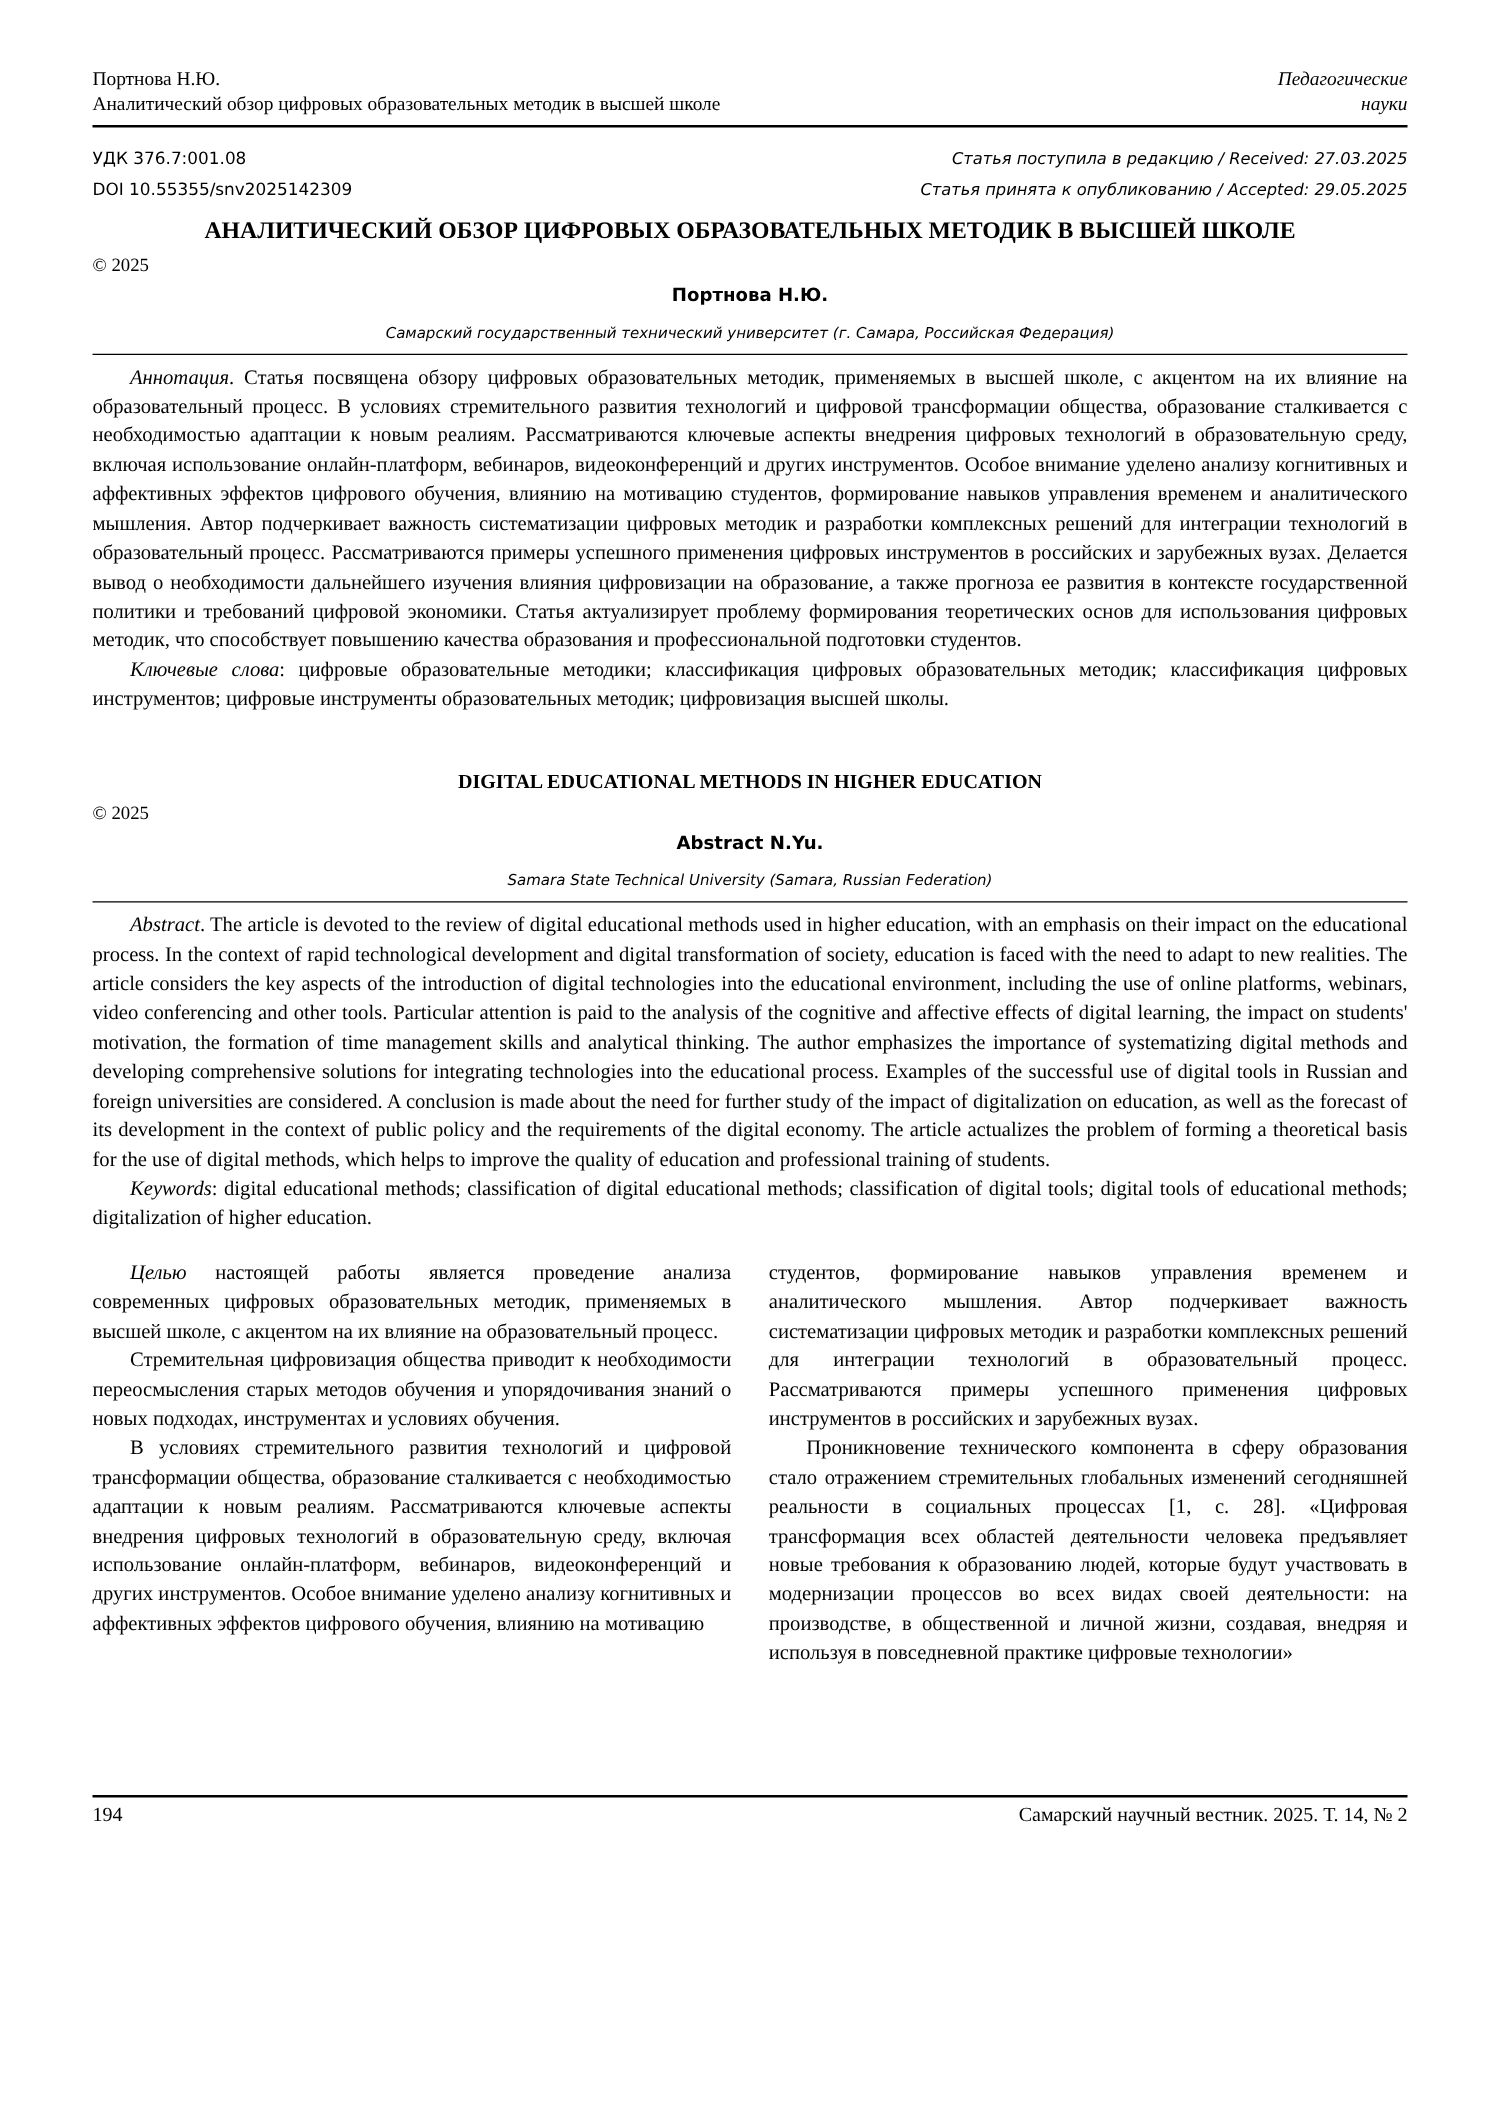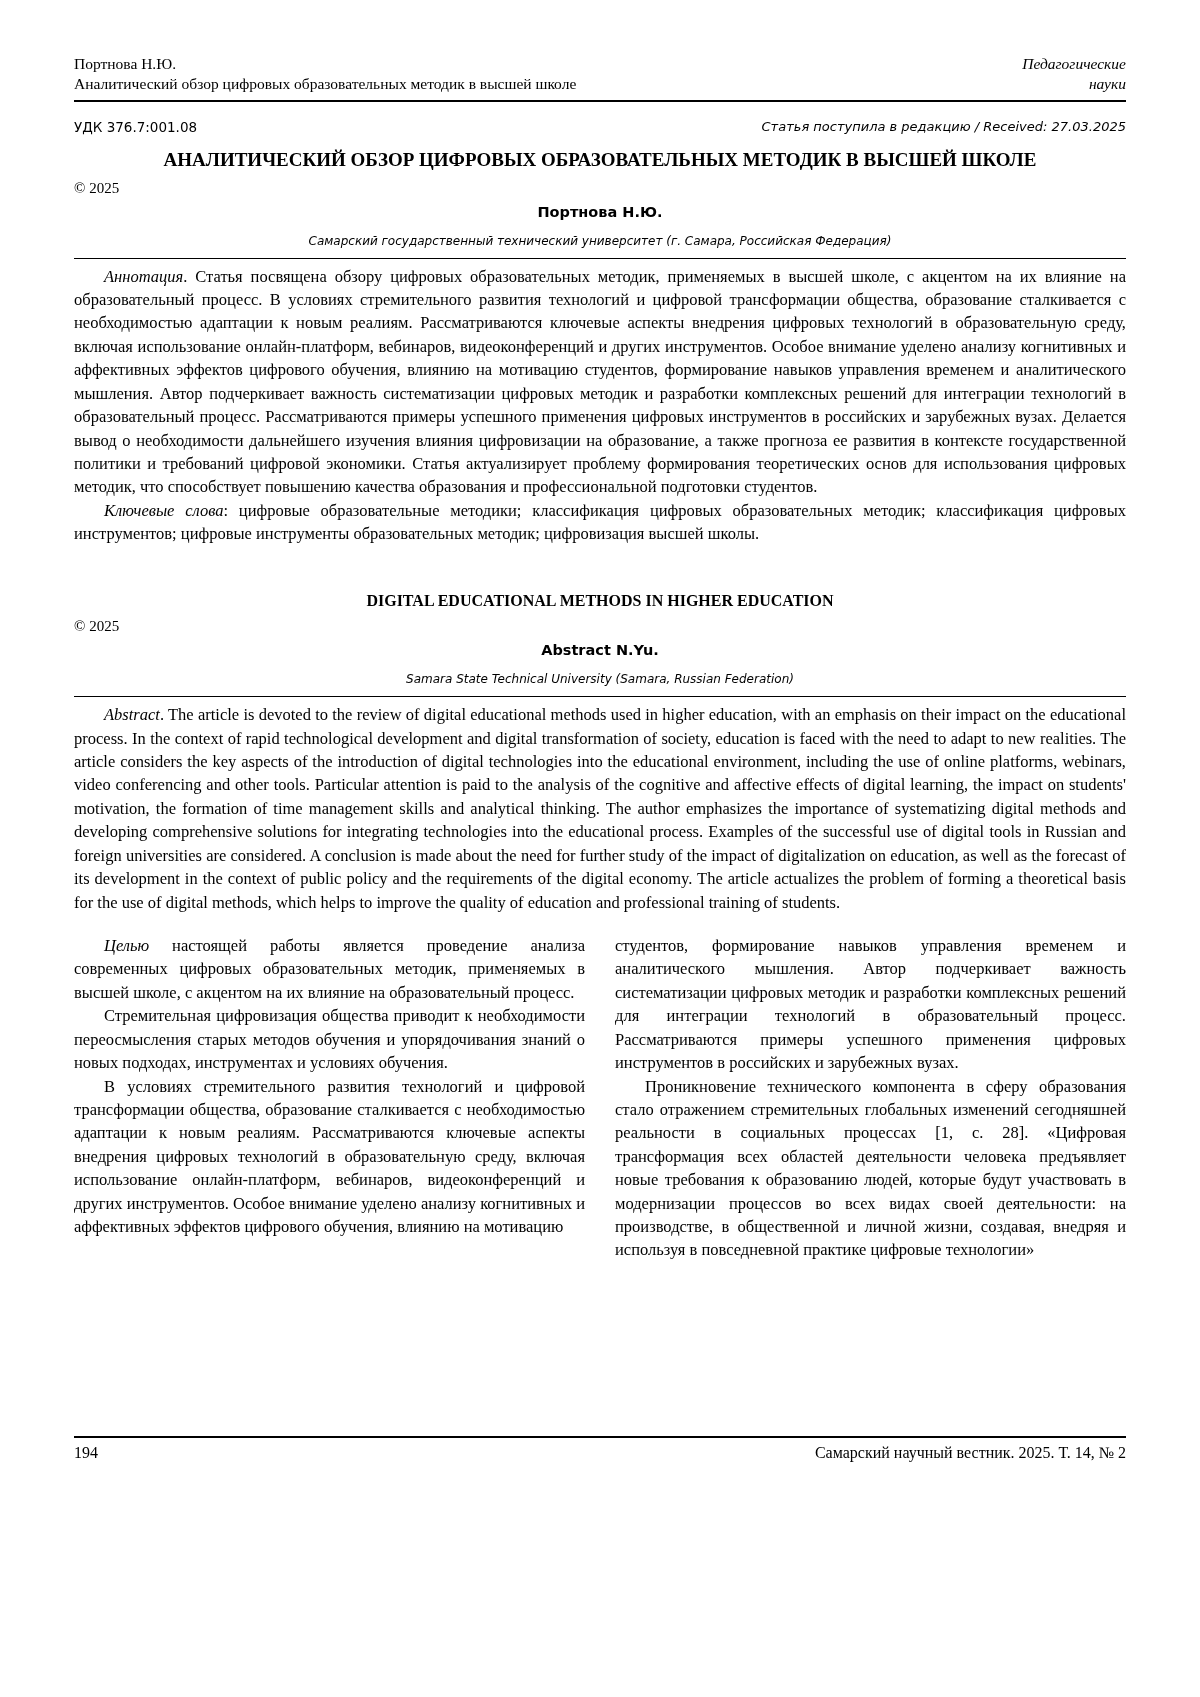--- a/index.html
+++ b/index.html
@@ -25,21 +25,21 @@
     padding-bottom: 5px;
   }
   .rh-left { font-size: 15.5px; line-height: 1.32; text-align: left; }
   .rh-right { font-size: 15.5px; line-height: 1.32; text-align: right; font-style: italic; }
 
   
   .meta { margin-top: 17px; }
   .meta-row {
     display: flex;
     justify-content: space-between;
-    align-items: center;
+    align-items: flex-end;
     margin-bottom: 9px;
   }
   .meta-code {
     font-family: "DejaVu Sans", sans-serif;
     font-size: 13.5px;
   }
   .meta-date {
     font-family: "DejaVu Sans", sans-serif;
     font-size: 13px;
     font-style: italic;
@@ -133,20 +133,24 @@
       <div>Педагогические</div>
       <div>науки</div>
     </div>
   </header>
 
   <section class="meta">
     <div class="meta-row">
       <span class="meta-code">УДК 376.7:001.08</span>
       <span class="meta-date">Статья поступила в редакцию / Received: 27.03.2025</span>
     </div>
+    <div class="meta-row">
+      <span class="meta-code">DOI 10.55355/snv2025142309</span>
+      <span class="meta-date">Статья принята к опубликованию / Accepted: 29.05.2025</span>
+    </div>
   </section>
 
   <h1 class="title-ru">АНАЛИТИЧЕСКИЙ ОБЗОР ЦИФРОВЫХ ОБРАЗОВАТЕЛЬНЫХ МЕТОДИК В ВЫСШЕЙ ШКОЛЕ</h1>
   <div class="copyright">© 2025</div>
   <div class="author">Портнова Н.Ю.</div>
   <div class="affiliation">Самарский государственный технический университет (г. Самара, Российская Федерация)</div>
 
   <hr class="thin-rule">
 
   <p class="para indent abstract"><i class="lead">Аннотация</i><span>. Статья посвящена обзору цифровых образовательных методик, применяемых в высшей школе, с акцентом на их влияние на образовательный процесс. В условиях стремительного развития технологий и цифровой трансформации общества, образование сталкивается с необходимостью адаптации к новым реалиям. Рассматриваются ключевые аспекты внедрения цифровых технологий в образовательную среду, включая использование онлайн-платформ, вебинаров, видеоконференций и других инструментов. Особое внимание уделено анализу когнитивных и аффективных эффектов цифрового обучения, влиянию на мотивацию студентов, формирование навыков управления временем и аналитического мышления. Автор подчеркивает важность систематизации цифровых методик и разработки комплексных решений для интеграции технологий в образовательный процесс. Рассматриваются примеры успешного применения цифровых инструментов в российских и зарубежных вузах. Делается вывод о необходимости дальнейшего изучения влияния цифровизации на образование, а также прогноза ее развития в контексте государственной политики и требований цифровой экономики. Статья актуализирует проблему формирования теоретических основ для использования цифровых методик, что способствует повышению качества образования и профессиональной подготовки студентов.</span></p>
@@ -155,20 +159,21 @@
 
   <h2 class="title-en">DIGITAL EDUCATIONAL METHODS IN HIGHER EDUCATION</h2>
   <div class="copyright">© 2025</div>
   <div class="author">Abstract N.Yu.</div>
   <div class="affiliation">Samara State Technical University (Samara, Russian Federation)</div>
 
   <hr class="thin-rule">
 
   <p class="para indent abstract"><i class="lead">Abstract</i><span>. The article is devoted to the review of digital educational methods used in higher education, with an emphasis on their impact on the educational process. In the context of rapid technological development and digital transformation of society, education is faced with the need to adapt to new realities. The article considers the key aspects of the introduction of digital technologies into the educational environment, including the use of online platforms, webinars, video conferencing and other tools. Particular attention is paid to the analysis of the cognitive and affective effects of digital learning, the impact on students' motivation, the formation of time management skills and analytical thinking. The author emphasizes the importance of systematizing digital methods and developing comprehensive solutions for integrating technologies into the educational process. Examples of the successful use of digital tools in Russian and foreign universities are considered. A conclusion is made about the need for further study of the impact of digitalization on education, as well as the forecast of its development in the context of public policy and the requirements of the digital economy. The article actualizes the problem of forming a theoretical basis for the use of digital methods, which helps to improve the quality of education and professional training of students.</span></p>
 
+  <p class="para indent"><i class="lead">Keywords</i><span>: digital educational methods; classification of digital educational methods; classification of digital tools; digital tools of educational methods; digitalization of higher education.</span></p>
 
   <section class="columns">
     <div class="col">
       <p class="para indent"><i class="lead">Целью</i><span> настоящей работы является проведение анализа современных цифровых образовательных методик, применяемых в высшей школе, с акцентом на их влияние на образовательный процесс.</span></p>
       <p class="para indent">Стремительная цифровизация общества приводит к необходимости переосмысления старых методов обучения и упорядочивания знаний о новых подходах, инструментах и условиях обучения.</p>
       <p class="para indent">В условиях стремительного развития технологий и цифровой трансформации общества, образование сталкивается с необходимостью адаптации к новым реалиям. Рассматриваются ключевые аспекты внедрения цифровых технологий в образовательную среду, включая использование онлайн-платформ, вебинаров, видеоконференций и других инструментов. Особое внимание уделено анализу когнитивных и аффективных эффектов цифрового обучения, влиянию на мотивацию</p>
     </div>
     <div class="col">
       <p class="para">студентов, формирование навыков управления временем и аналитического мышления. Автор подчеркивает важность систематизации цифровых методик и разработки комплексных решений для интеграции технологий в образовательный процесс. Рассматриваются примеры успешного применения цифровых инструментов в российских и зарубежных вузах.</p>
       <p class="para indent">Проникновение технического компонента в сферу образования стало отражением стремительных глобальных изменений сегодняшней реальности в социальных процессах [1, с. 28]. «Цифровая трансформация всех областей деятельности человека предъявляет новые требования к образованию людей, которые будут участвовать в модернизации процессов во всех видах своей деятельности: на производстве, в общественной и личной жизни, создавая, внедряя и используя в повседневной практике цифровые технологии»</p>

